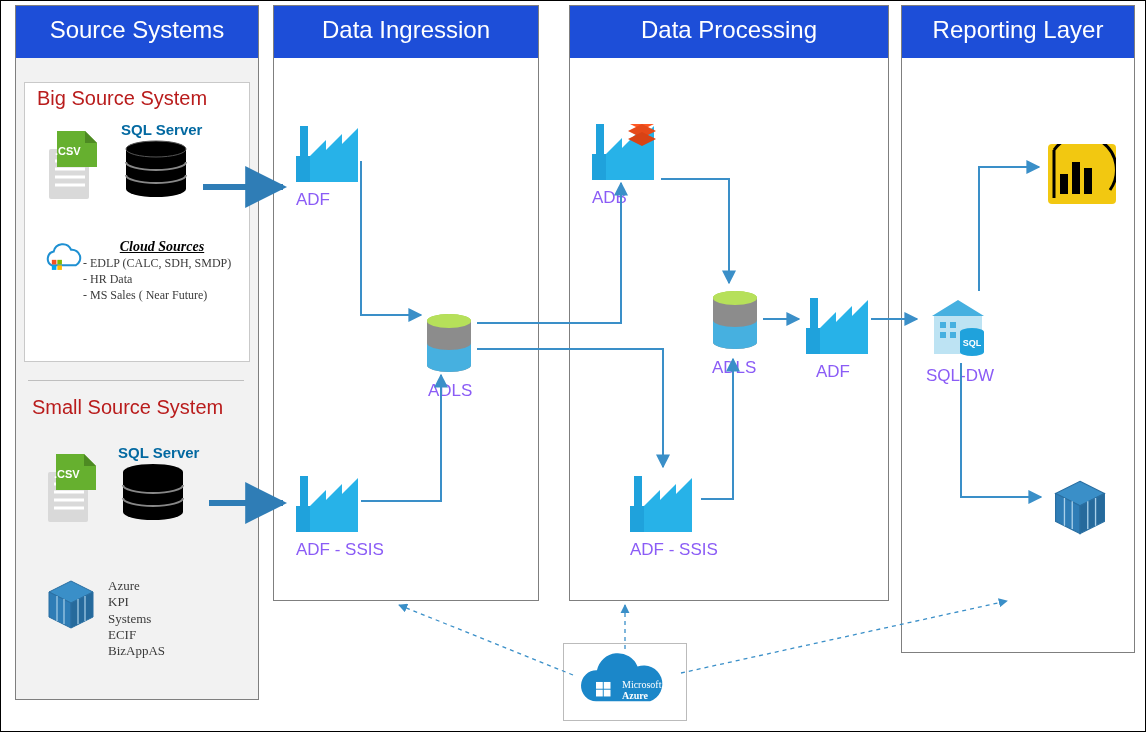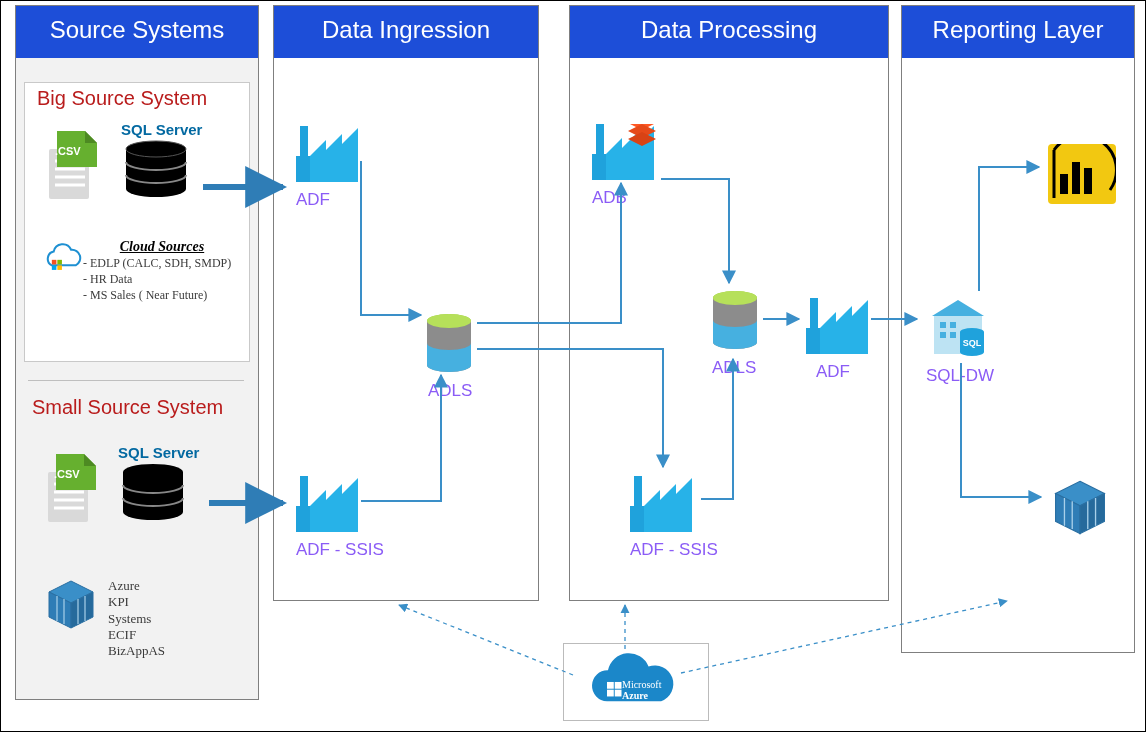--- a/index.html
+++ b/index.html
@@ -284,21 +284,21 @@
           <line x1="20" y1="21" x2="20" y2="46"></line>
           <line x1="34" y1="21" x2="34" y2="46"></line>
           <line x1="41" y1="18" x2="41" y2="43"></line>
         </g>
       </svg>
     </div>
 
   </div>
 </div>
 
-<div style="position:absolute; left:562px; top:642px; width:146px; height:78px; border:1px solid #bbb; background:#fff; text-align:center;">
+<div style="position:absolute; left:562px; top:642px; width:124px; height:78px; border:1px solid #bbb; background:#fff; text-align:center;">
   <svg viewBox="0 0 120 70" width="116" height="68" style="margin-top:3px;">
     <path d="M30 56 a16 16 0 0 1 1 -32 a22 22 0 0 1 42 -4 a18 18 0 0 1 13 36 z" fill="#1b87c9"></path>
     <rect x="30" y="36" width="7" height="7" fill="#fff"></rect>
     <rect x="38" y="36" width="7" height="7" fill="#fff"></rect>
     <rect x="30" y="44" width="7" height="7" fill="#fff"></rect>
     <rect x="38" y="44" width="7" height="7" fill="#fff"></rect>
   </svg>
   <div style="position:absolute; left:58px; top:36px; color:#fff; font:400 10px 'Segoe UI'; text-align:left; line-height:1.05;">
     <div>Microsoft</div>
     <div style="font-weight:600;">Azure</div>

